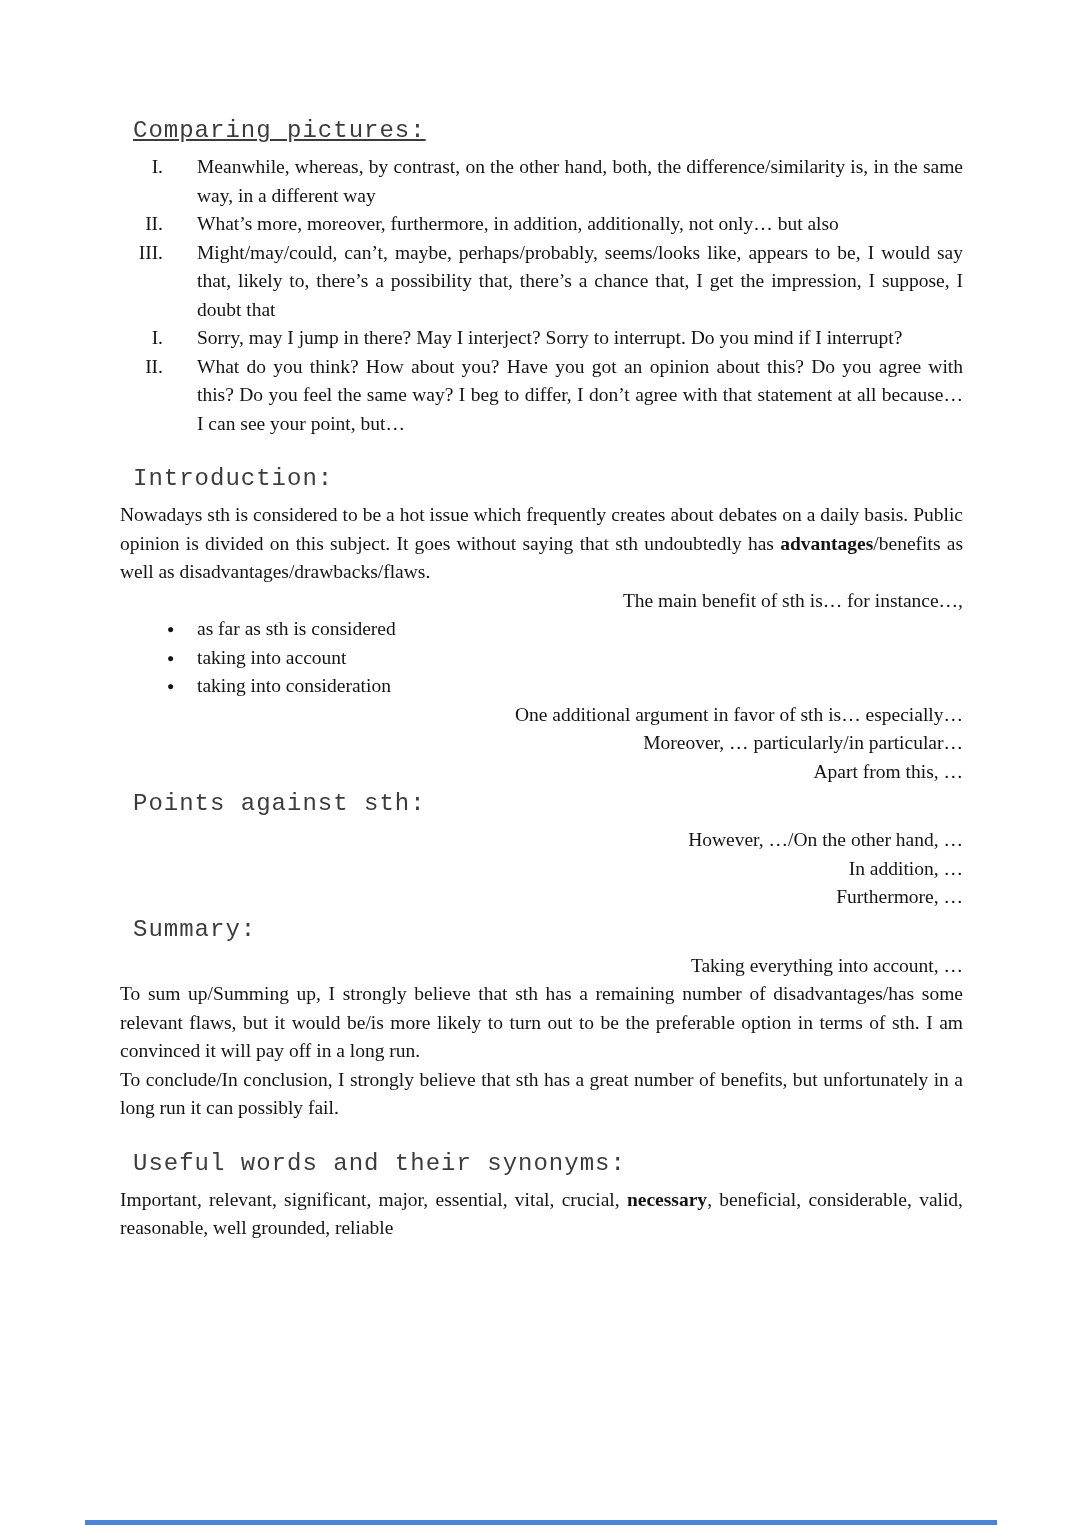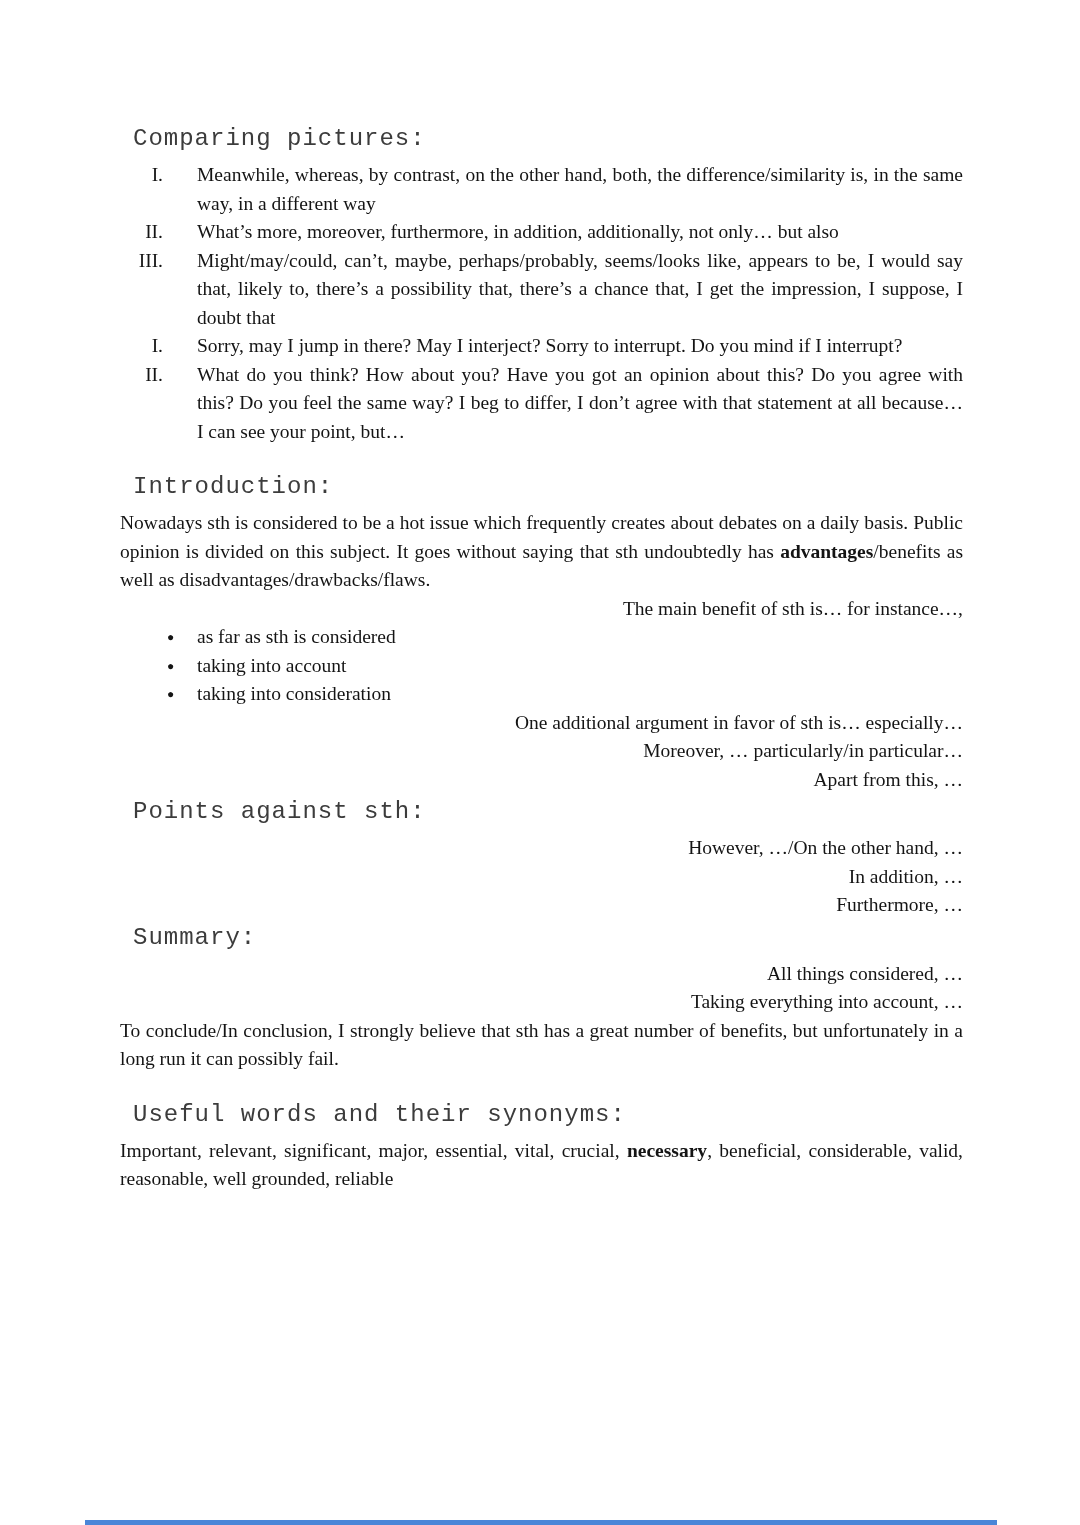--- a/index.html
+++ b/index.html
@@ -27,21 +27,21 @@
   .hd {
     font-family: "Liberation Mono", "DejaVu Sans Mono", monospace;
     font-size: 24px;
     line-height: 30px;
     letter-spacing: 1px;
     font-weight: 400;
     color: #3c3c3c;
     margin: 3px 0 7px 0;
     padding-left: 13px;
   }
-  .hd.first { margin-top: 8px; }
+  .hd.first { margin-top: 0; text-decoration: underline; }
   .hd.spaced { margin-top: 26px; }
   .row { display: flex; }
   .marker {
     flex: 0 0 43px;
     text-align: right;
     white-space: nowrap;
   }
   .itext {
     flex: 1;
     margin-left: 34px;
@@ -127,22 +127,22 @@
 
     <div>
       <div class="hd">Points against sth:</div>
       <div class="line">However, …/On the other hand, …</div>
       <div class="line">In addition, …</div>
       <div class="line">Furthermore, …</div>
     </div>
 
     <div>
       <div class="hd">Summary:</div>
-      <div class="line">All things considered, …</div>
       <div class="line">Taking everything into account, …</div>
+      <div class="para">To sum up/Summing up, I strongly believe that sth has a remaining number of disadvantages/has some relevant flaws, but it would be/is more likely to turn out to be the preferable option in terms of sth. I am convinced it will pay off in a long run.</div>
       <div class="para">To conclude/In conclusion, I strongly believe that sth has a great number of benefits, but unfortunately in a long run it can possibly fail.</div>
     </div>
 
     <div>
       <div class="hd spaced">Useful words and their synonyms:</div>
       <div class="para"><span>Important, relevant, significant, major, essential, vital, crucial, </span><b>necessary</b><span>, beneficial, considerable, valid, reasonable, well grounded, reliable</span></div>
     </div>
 
   </div>
 

